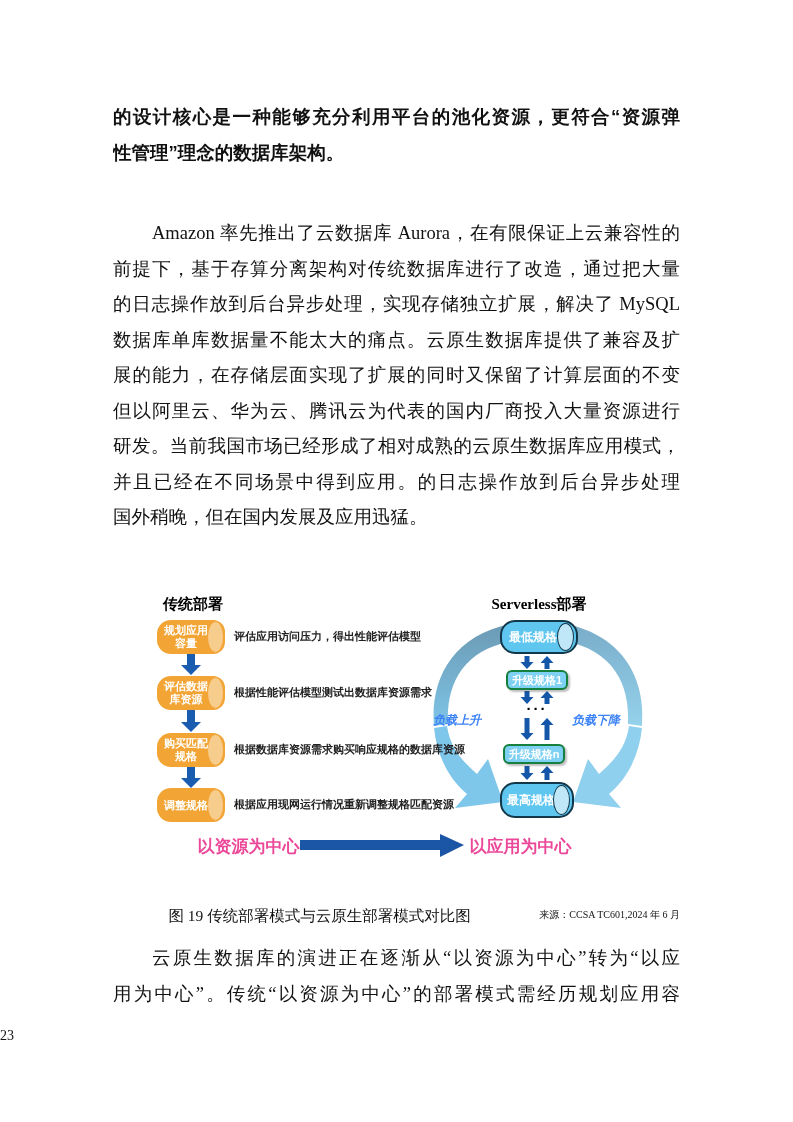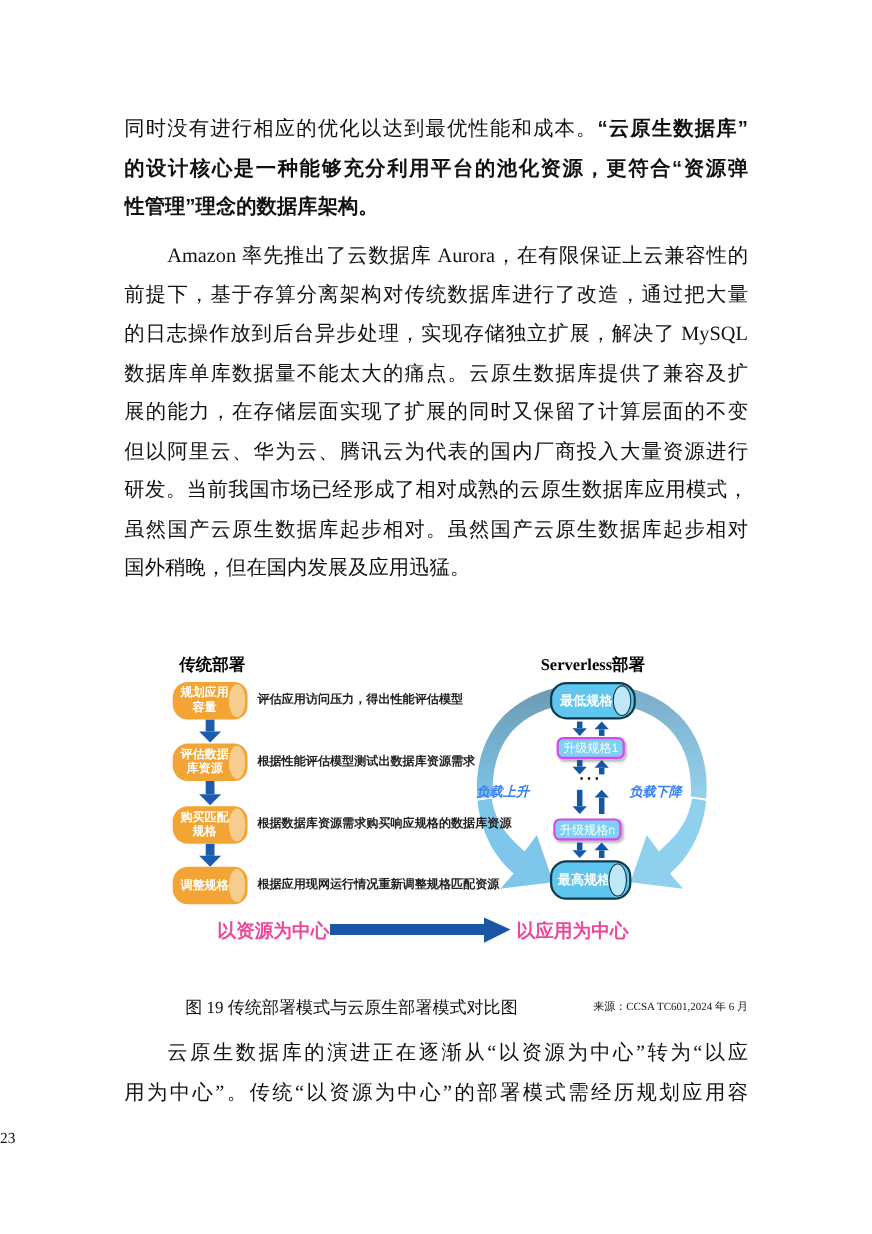--- a/index.html
+++ b/index.html
@@ -36,53 +36,52 @@
     background:#5FC6EF;border:2px solid #123749;border-radius:15px;
     display:flex;align-items:center;justify-content:center;text-align:center;
     color:#fff;font-weight:700;font-size:12px;
     padding:0 16px 0 4px;box-sizing:border-box;
   }
   .cyl-blue::after{
     content:"";position:absolute;right:2px;top:1px;bottom:1px;width:17px;
     background:#BFE7F7;border:1.5px solid #123749;border-radius:50%;box-sizing:border-box;
   }
   .upgrade-box{
-    background:#7ED1F2;border:2px solid #d946ef;border-radius:6px;
+    background:#7ED1F2;border:2px solid #15803d;border-radius:6px;
     display:flex;align-items:center;justify-content:center;
-    color:#fff;font-weight:400;font-size:11px;box-sizing:border-box;
+    color:#fff;font-weight:700;font-size:11px;box-sizing:border-box;
     box-shadow:2px 2px 2px rgba(70,70,70,.35);
   }
   .step-desc{font-size:11px;font-weight:600;color:#222;line-height:17px;white-space:nowrap;}
   .load-label{font-size:12px;font-weight:700;color:#3b82f6;text-align:left;font-style:italic;}
   .dots{font-size:15px;font-weight:700;color:#000;text-align:center;letter-spacing:2px;}
   .center-label{font-size:17px;font-weight:700;color:#ec4899;text-align:center;white-space:nowrap;}
   .fig-source{position:absolute;left:400px;top:874px;width:280px;text-align:right;font-size:10px;margin-top:34px;}
   .fig-caption{position:absolute;left:0;top:906px;width:639px;text-align:center;font-size:15.5px;}
   .page-num{position:absolute;left:0;top:1028px;width:793px;font-size:14px;}
 </style>
 </head>
 <body>
 
 <div class="page">
 
   <div class="para" style="top:99px;">
-    <div class="tline"><span>同时没有进行相应的优化以达到最优性能和成本。</span><span class="boldseg">“云原生数据库”</span></div>
     <div class="tline boldline">的设计核心是一种能够充分利用平台的池化资源，更符合“资源弹</div>
     <div class="tline boldline last">性管理”理念的数据库架构。</div>
   </div>
 
   <div class="para" style="top:216px;">
     <div class="tline indent">Amazon 率先推出了云数据库 Aurora，在有限保证上云兼容性的</div>
     <div class="tline">前提下，基于存算分离架构对传统数据库进行了改造，通过把大量</div>
     <div class="tline">的日志操作放到后台异步处理，实现存储独立扩展，解决了 MySQL</div>
     <div class="tline">数据库单库数据量不能太大的痛点。云原生数据库提供了兼容及扩</div>
     <div class="tline">展的能力，在存储层面实现了扩展的同时又保留了计算层面的不变</div>
     <div class="tline">但以阿里云、华为云、腾讯云为代表的国内厂商投入大量资源进行</div>
     <div class="tline">研发。当前我国市场已经形成了相对成熟的云原生数据库应用模式，</div>
-    <div class="tline">虽然国产云原生数据库起步相对。虽然国产云原生数据库起步相对</div>
+    <div class="tline">并且已经在不同场景中得到应用。的日志操作放到后台异步处理</div>
     <div class="tline last">国外稍晚，但在国内发展及应用迅猛。</div>
   </div>
 
   <div class="figure">
 
     <svg width="793" height="285" viewBox="0 0 793 285">
       <defs>
         <linearGradient id="gLeft" x1="0" y1="0" x2="0" y2="1">
           <stop offset="0" stop-color="#6C9AB4"></stop>
             <stop offset="1" stop-color="#7EC4E6"></stop>

